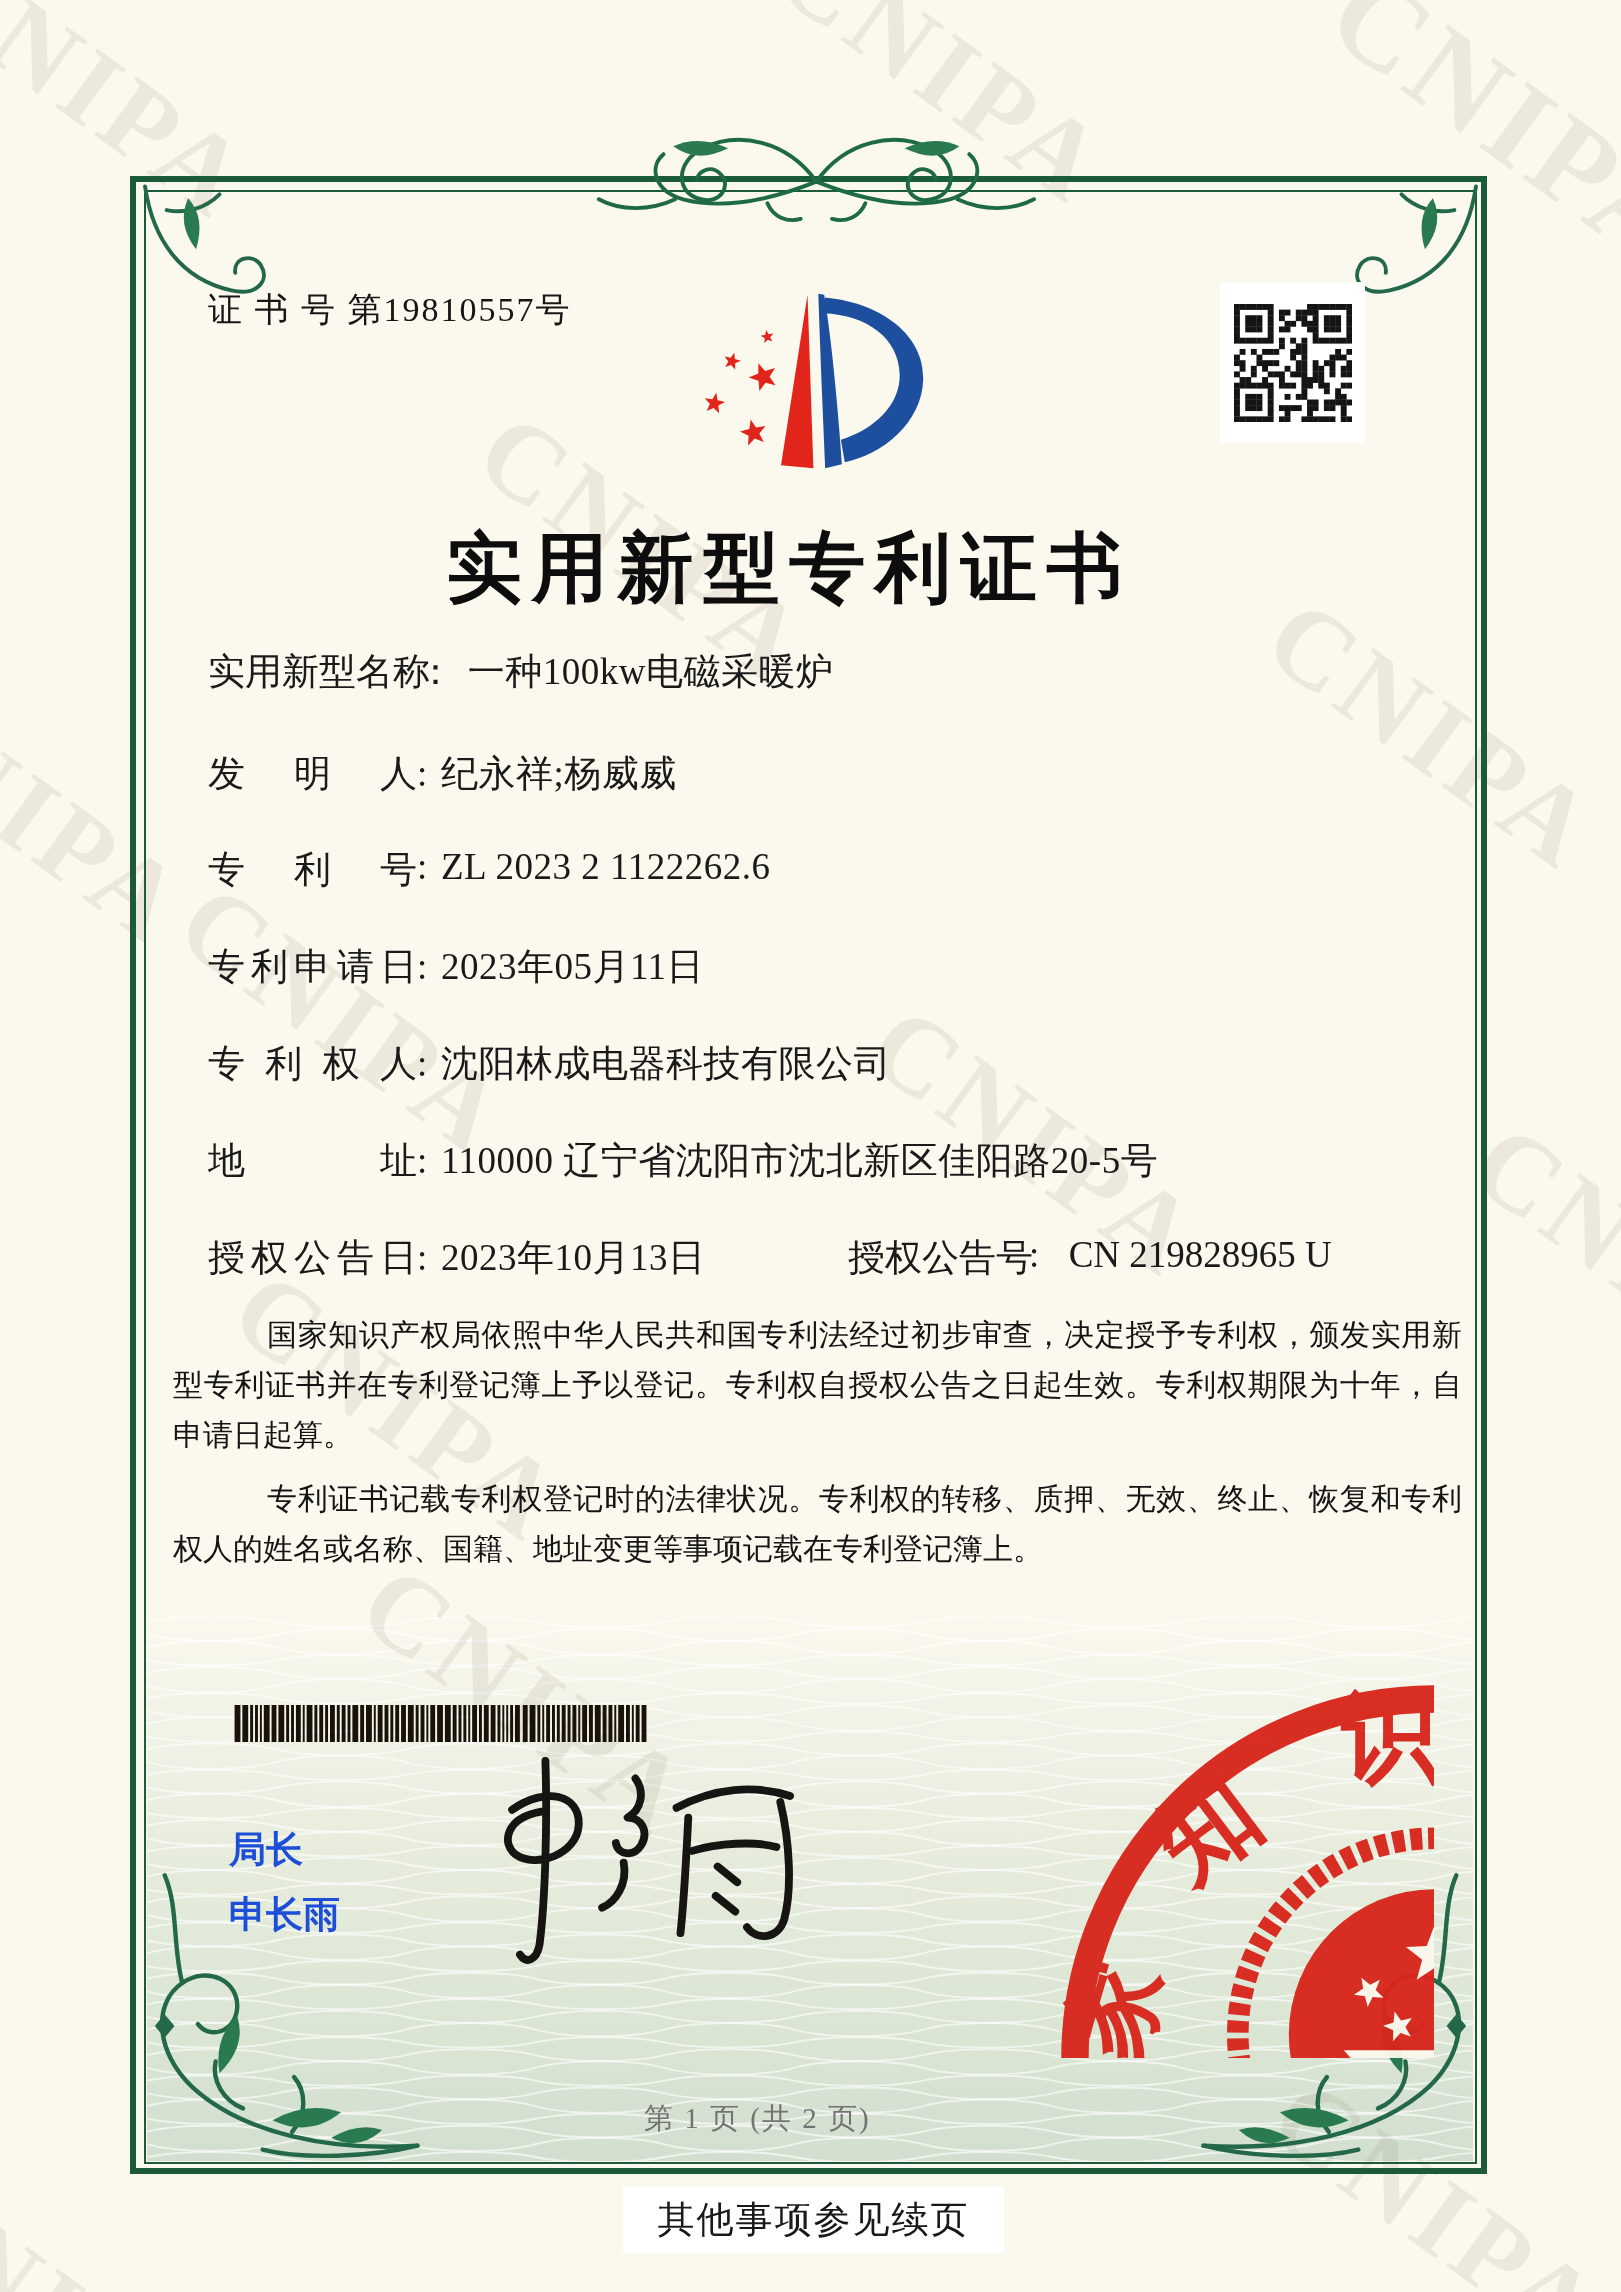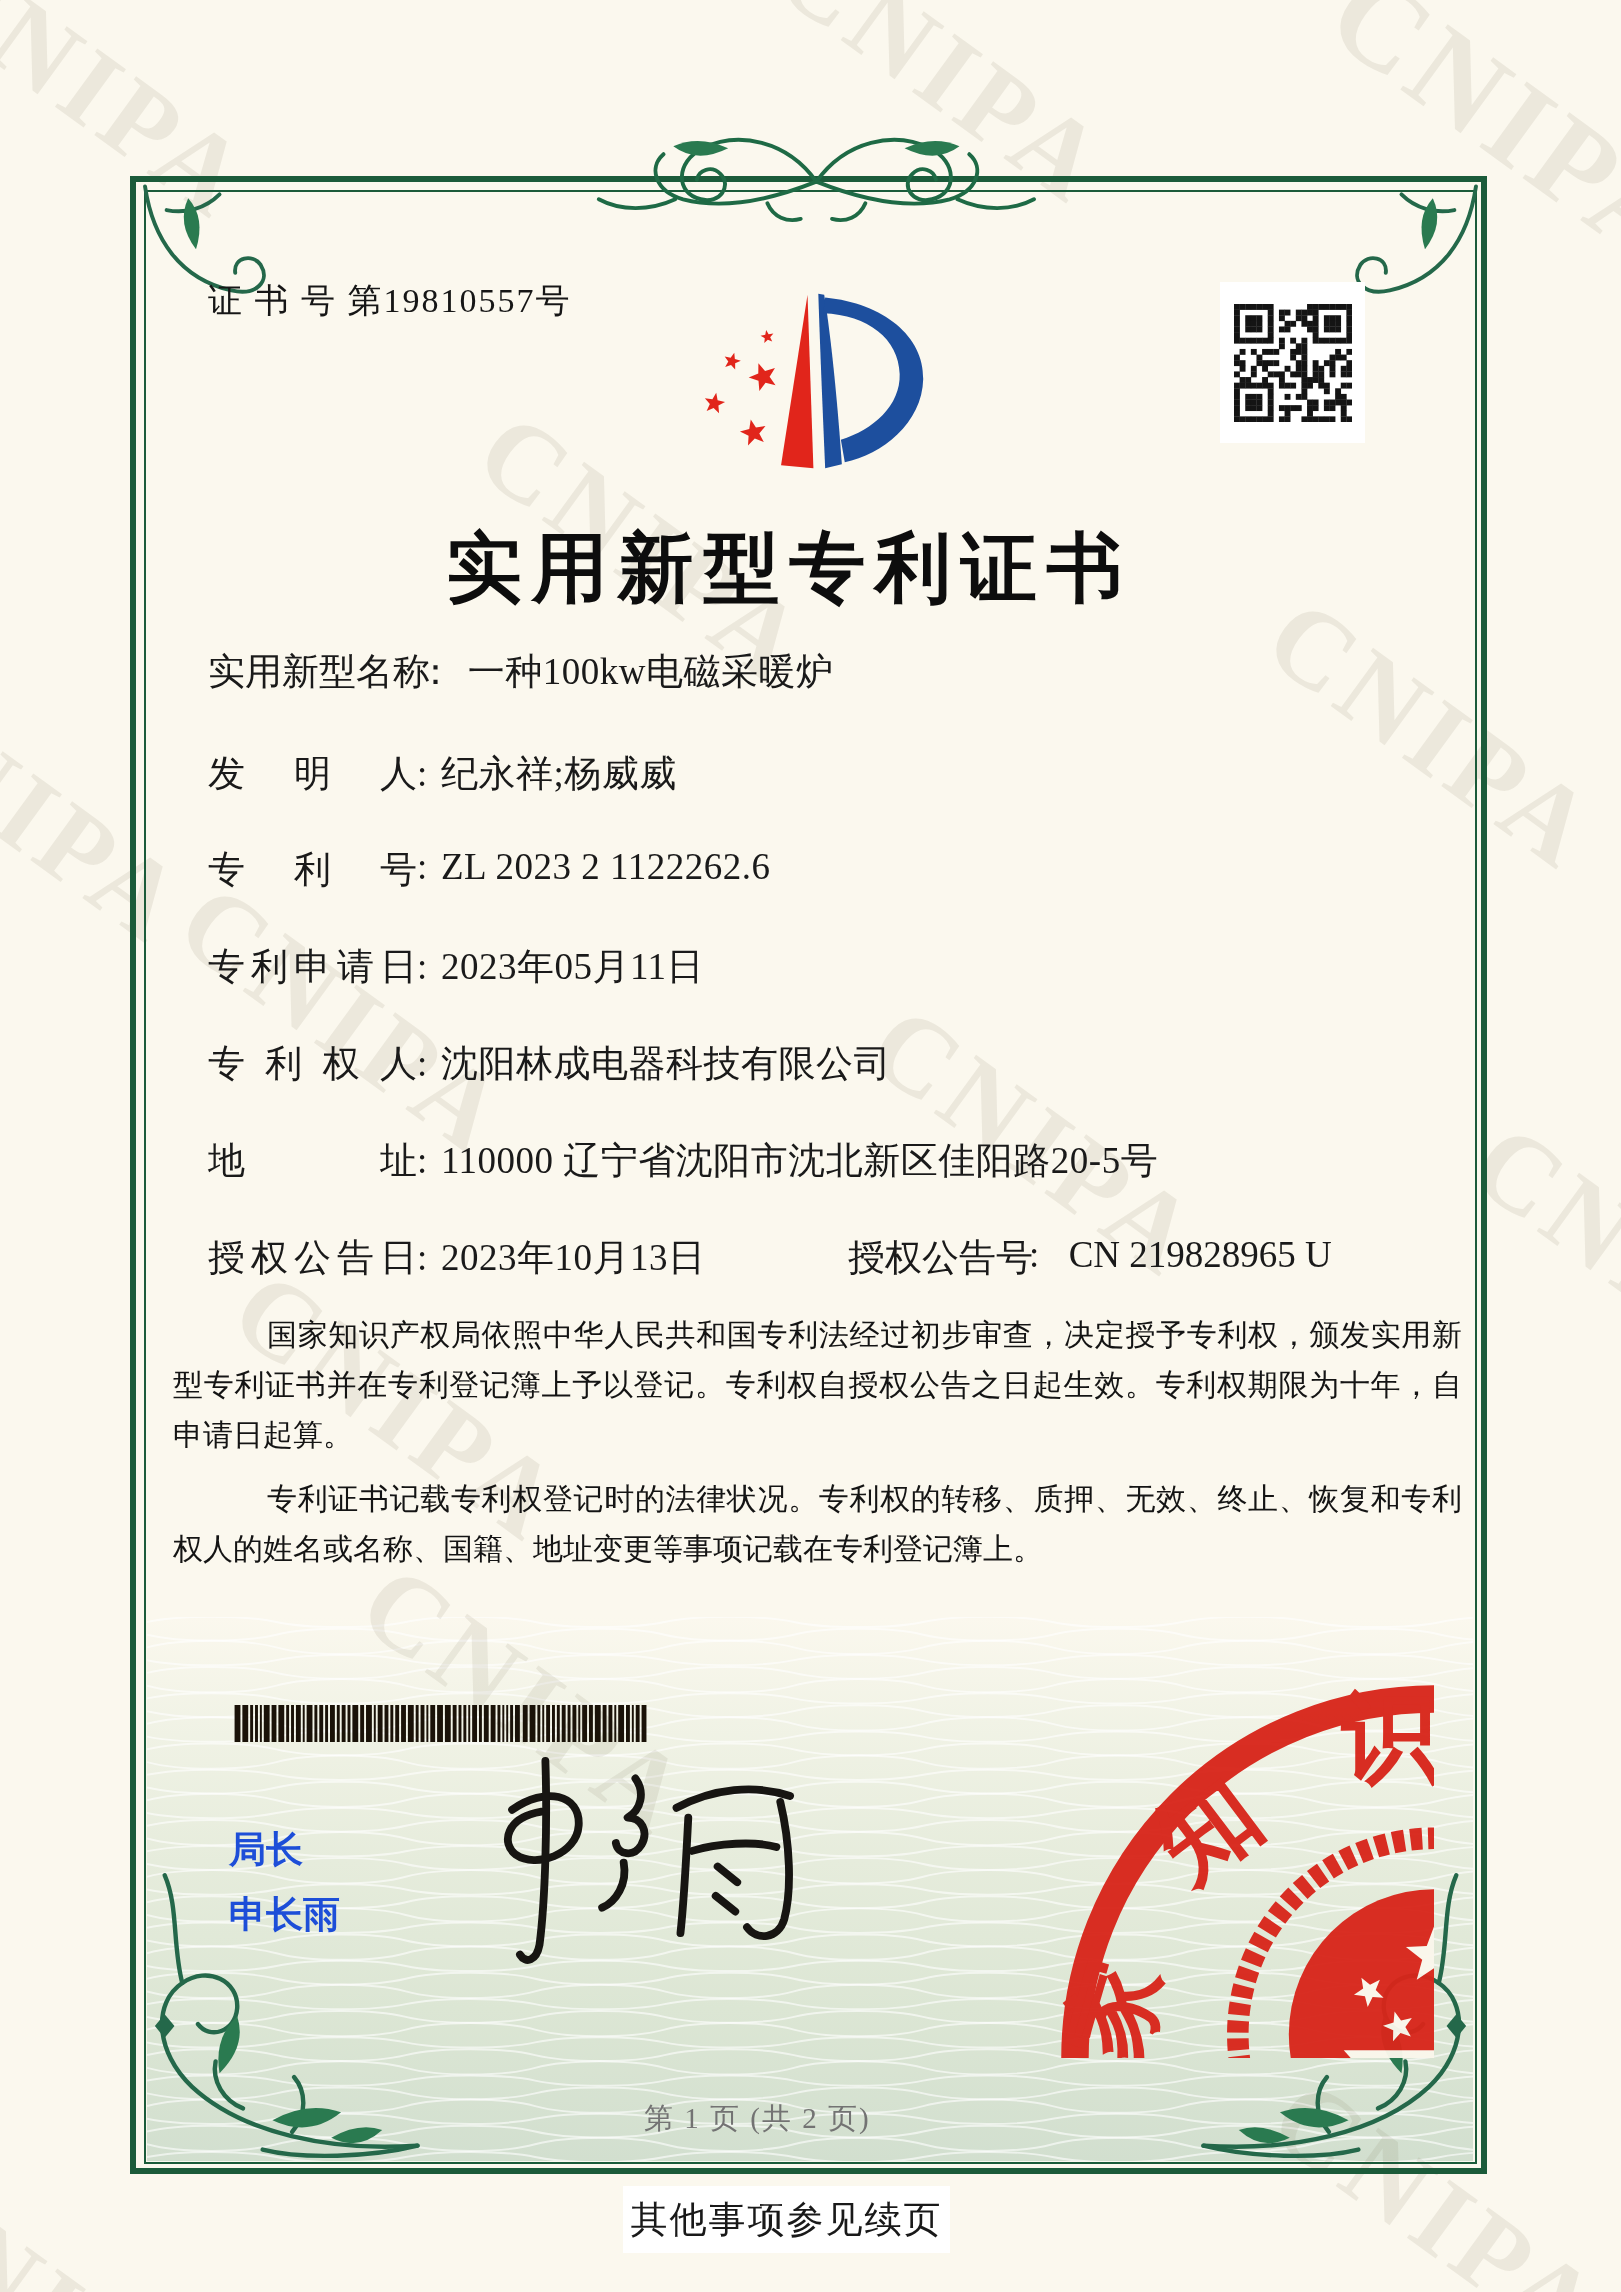--- a/index.html
+++ b/index.html
@@ -16,21 +16,21 @@
       border:6.9px solid #1b5b3a;z-index:3;}
   .frame-inner{position:absolute;left:144px;top:190px;width:1329px;height:1970px;
       border:2px solid #1b5b3a;z-index:3;}
   .overlay-svg{position:absolute;left:0;top:0;z-index:4;pointer-events:none;}
 
   
   .waveband{position:absolute;left:147px;top:1617px;width:1326px;height:544px;z-index:1;
       background:linear-gradient(180deg, rgba(237,240,228,0) 0%, rgba(234,239,224,0.55) 18%,
                  #e6ecdc 45%, #dce6d4 72%, #d2dfcf 100%);}
 
-  .certno{position:absolute;left:208px;top:278px;font-size:34px;color:#161616;letter-spacing:2px;z-index:5;}
+  .certno{position:absolute;left:208px;top:287px;font-size:34px;color:#161616;letter-spacing:2px;z-index:5;}
   .title{position:absolute;left:446px;top:518px;font-size:76px;font-weight:700;color:#0d0d0d;
       letter-spacing:9.8px;white-space:nowrap;z-index:5;}
 
   .frow{position:absolute;left:208px;font-size:37px;color:#1a1a1a;white-space:nowrap;z-index:5;}
   .flabel{display:inline-block;width:209px;text-align:justify;text-align-last:justify;vertical-align:top;}
   .fsep{margin-right:13.7px;}
   .fvalue{letter-spacing:0.5px;}
   .pair2{position:absolute;left:620px;top:0;white-space:nowrap;margin-left:20px;}
   .flabel2{display:inline-block;width:181px;text-align:justify;text-align-last:justify;vertical-align:top;}
   .fvalue2{padding-left:15.7px;}
@@ -45,21 +45,21 @@
       font-family:"Liberation Sans","DejaVu Sans",sans-serif;color:#1d4ed8;z-index:5;}
 
   .qrbox{position:absolute;left:1220px;top:282px;width:145px;height:161px;background:#ffffff;z-index:5;
       display:flex;align-items:center;justify-content:center;}
   .logo-svg{position:absolute;left:676px;top:276px;z-index:5;}
   .barcode-svg{position:absolute;left:233px;top:1705px;z-index:5;}
   .sig-svg{position:absolute;left:461px;top:1753px;z-index:6;}
   .seal-svg{position:absolute;left:1022px;top:1646px;z-index:7;opacity:0.96;}
 
   .page-ind{position:absolute;left:644px;top:2099px;font-size:29px;color:#737373;letter-spacing:2px;z-index:5;}
-  .notebox{position:absolute;left:623px;top:2186px;width:327px;height:67px;background:#ffffff;z-index:5;
+  .notebox{position:absolute;left:623px;top:2186px;width:381px;height:67px;background:#ffffff;z-index:5;
       display:flex;align-items:center;justify-content:center;}
   .notebox span{font-size:37px;color:#191919;letter-spacing:2px;}
 </style>
 </head>
 <body>
 
 <div id="stage">
 
   <span class="wm" style="left:-29px;top:-78px">CNIPA</span>
   <span class="wm" style="left:828px;top:-93px">CNIPA</span>

